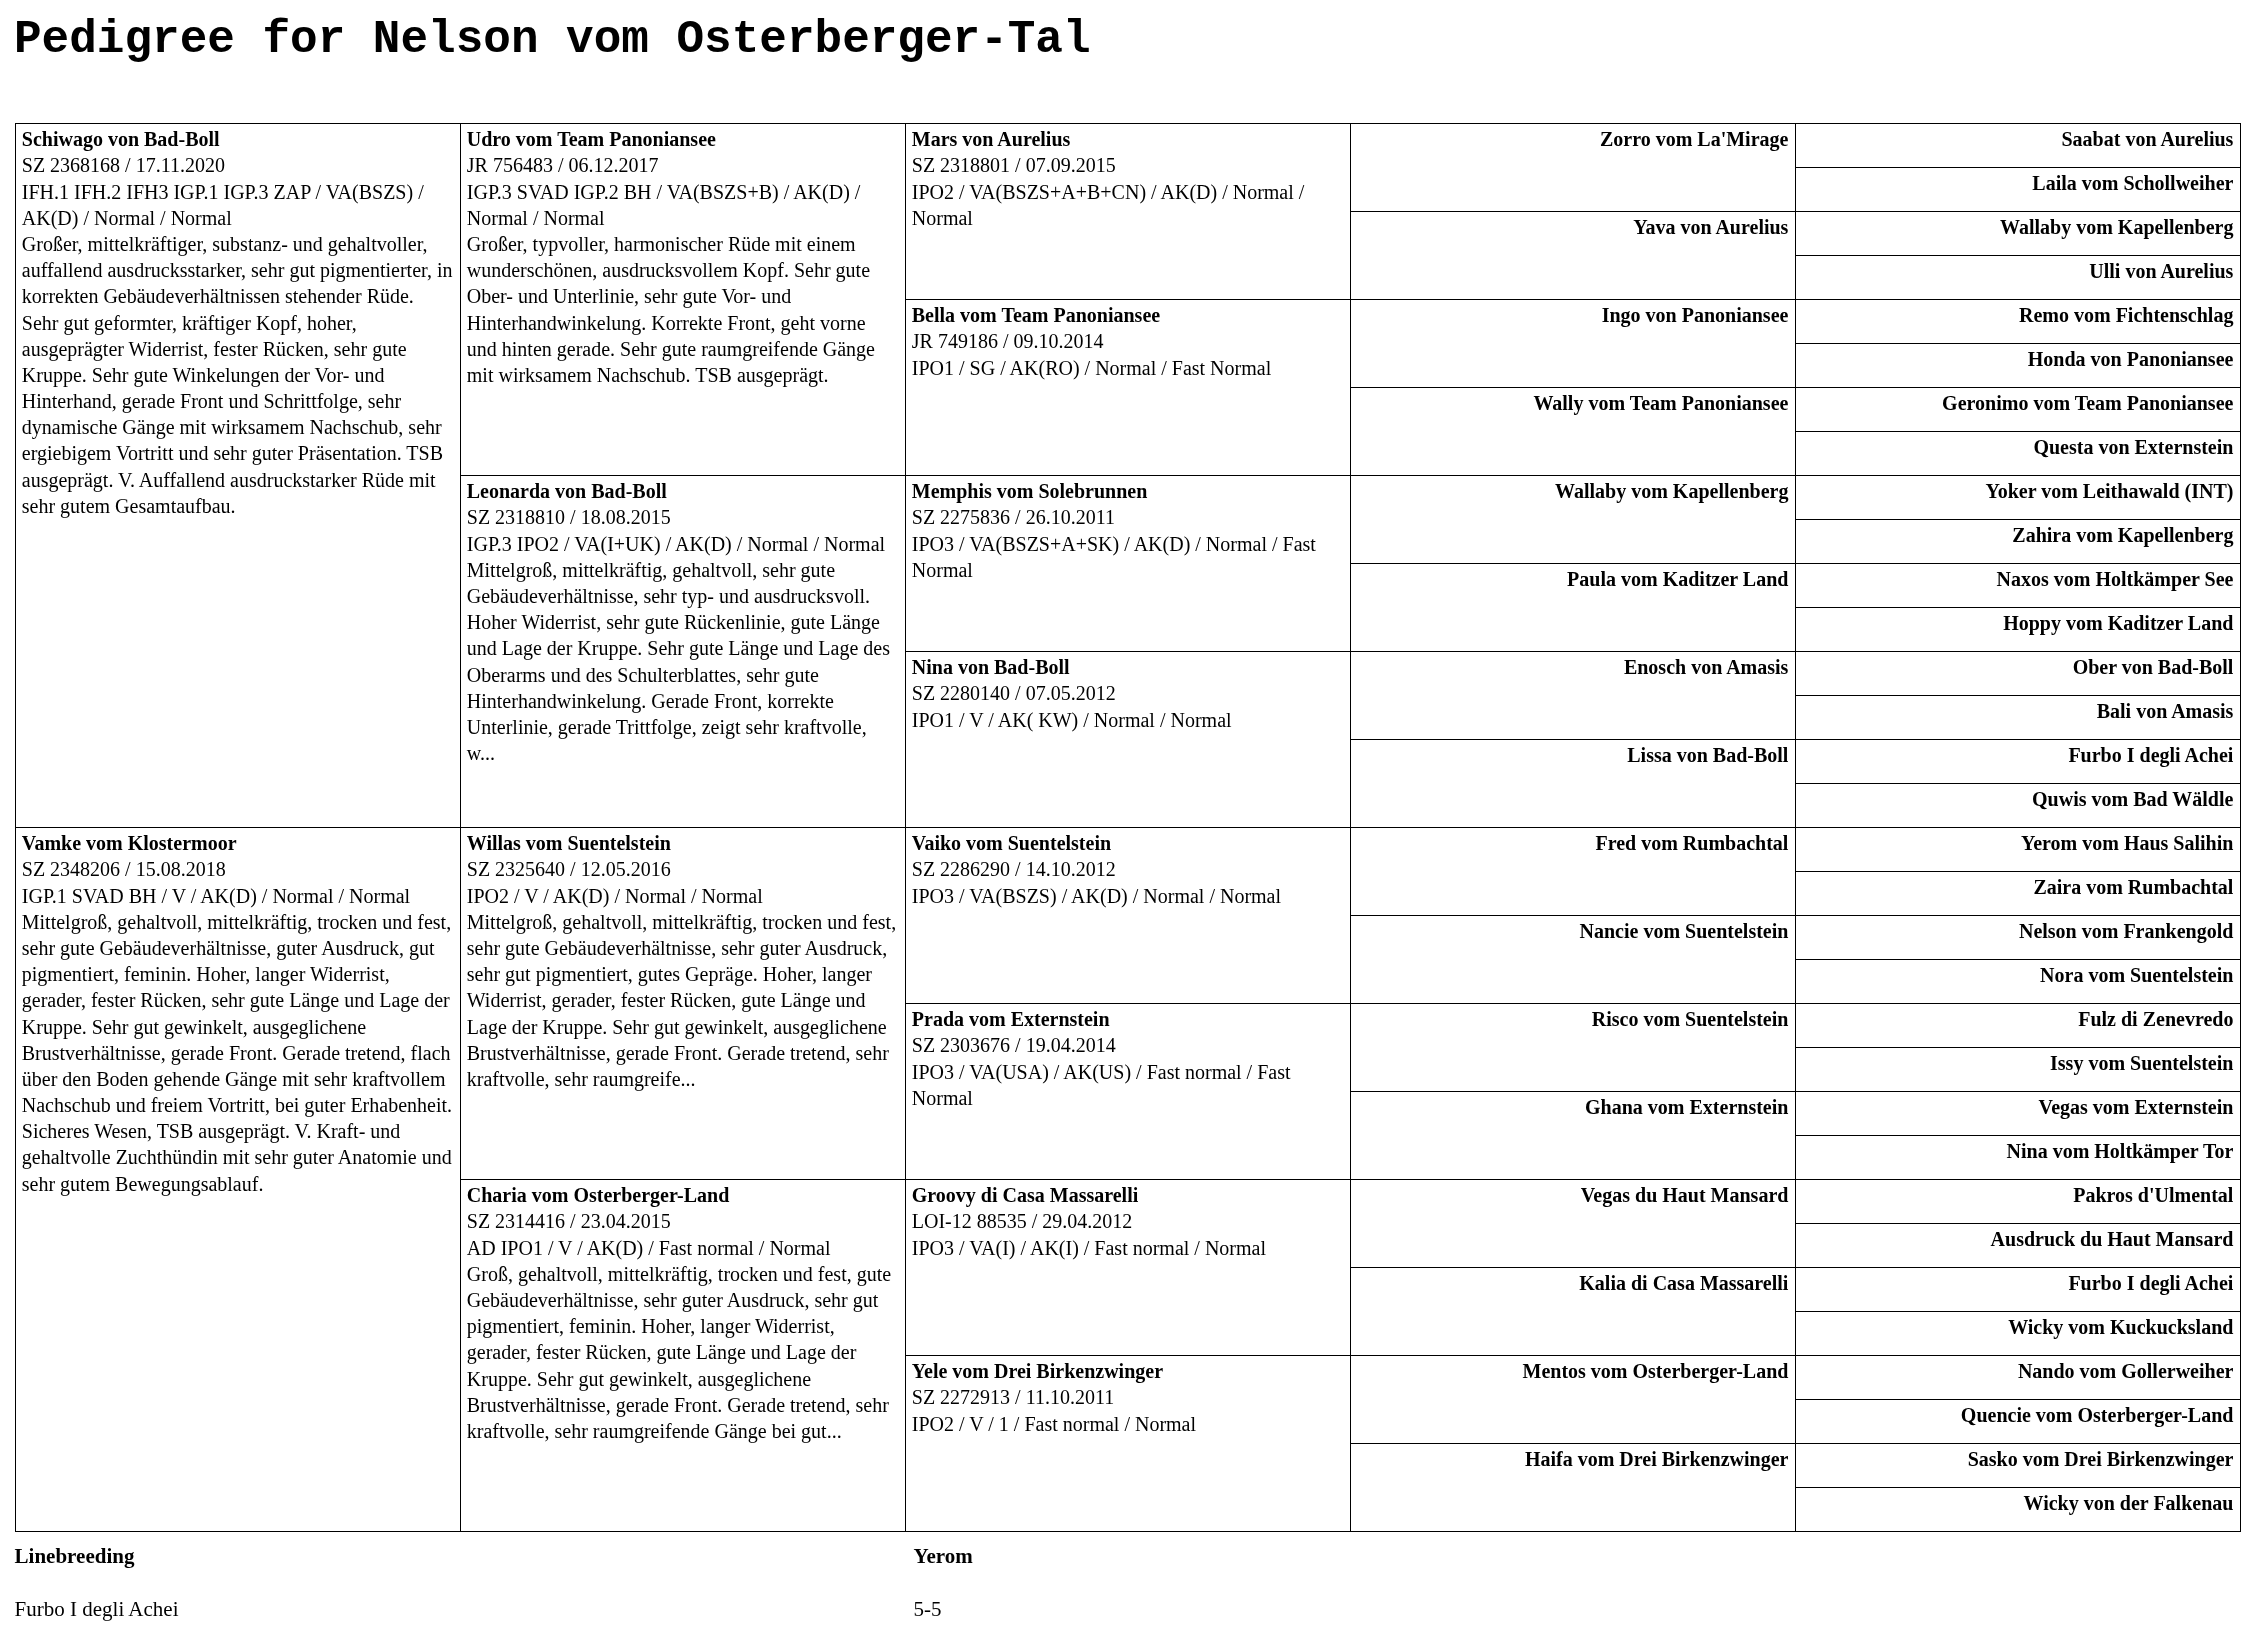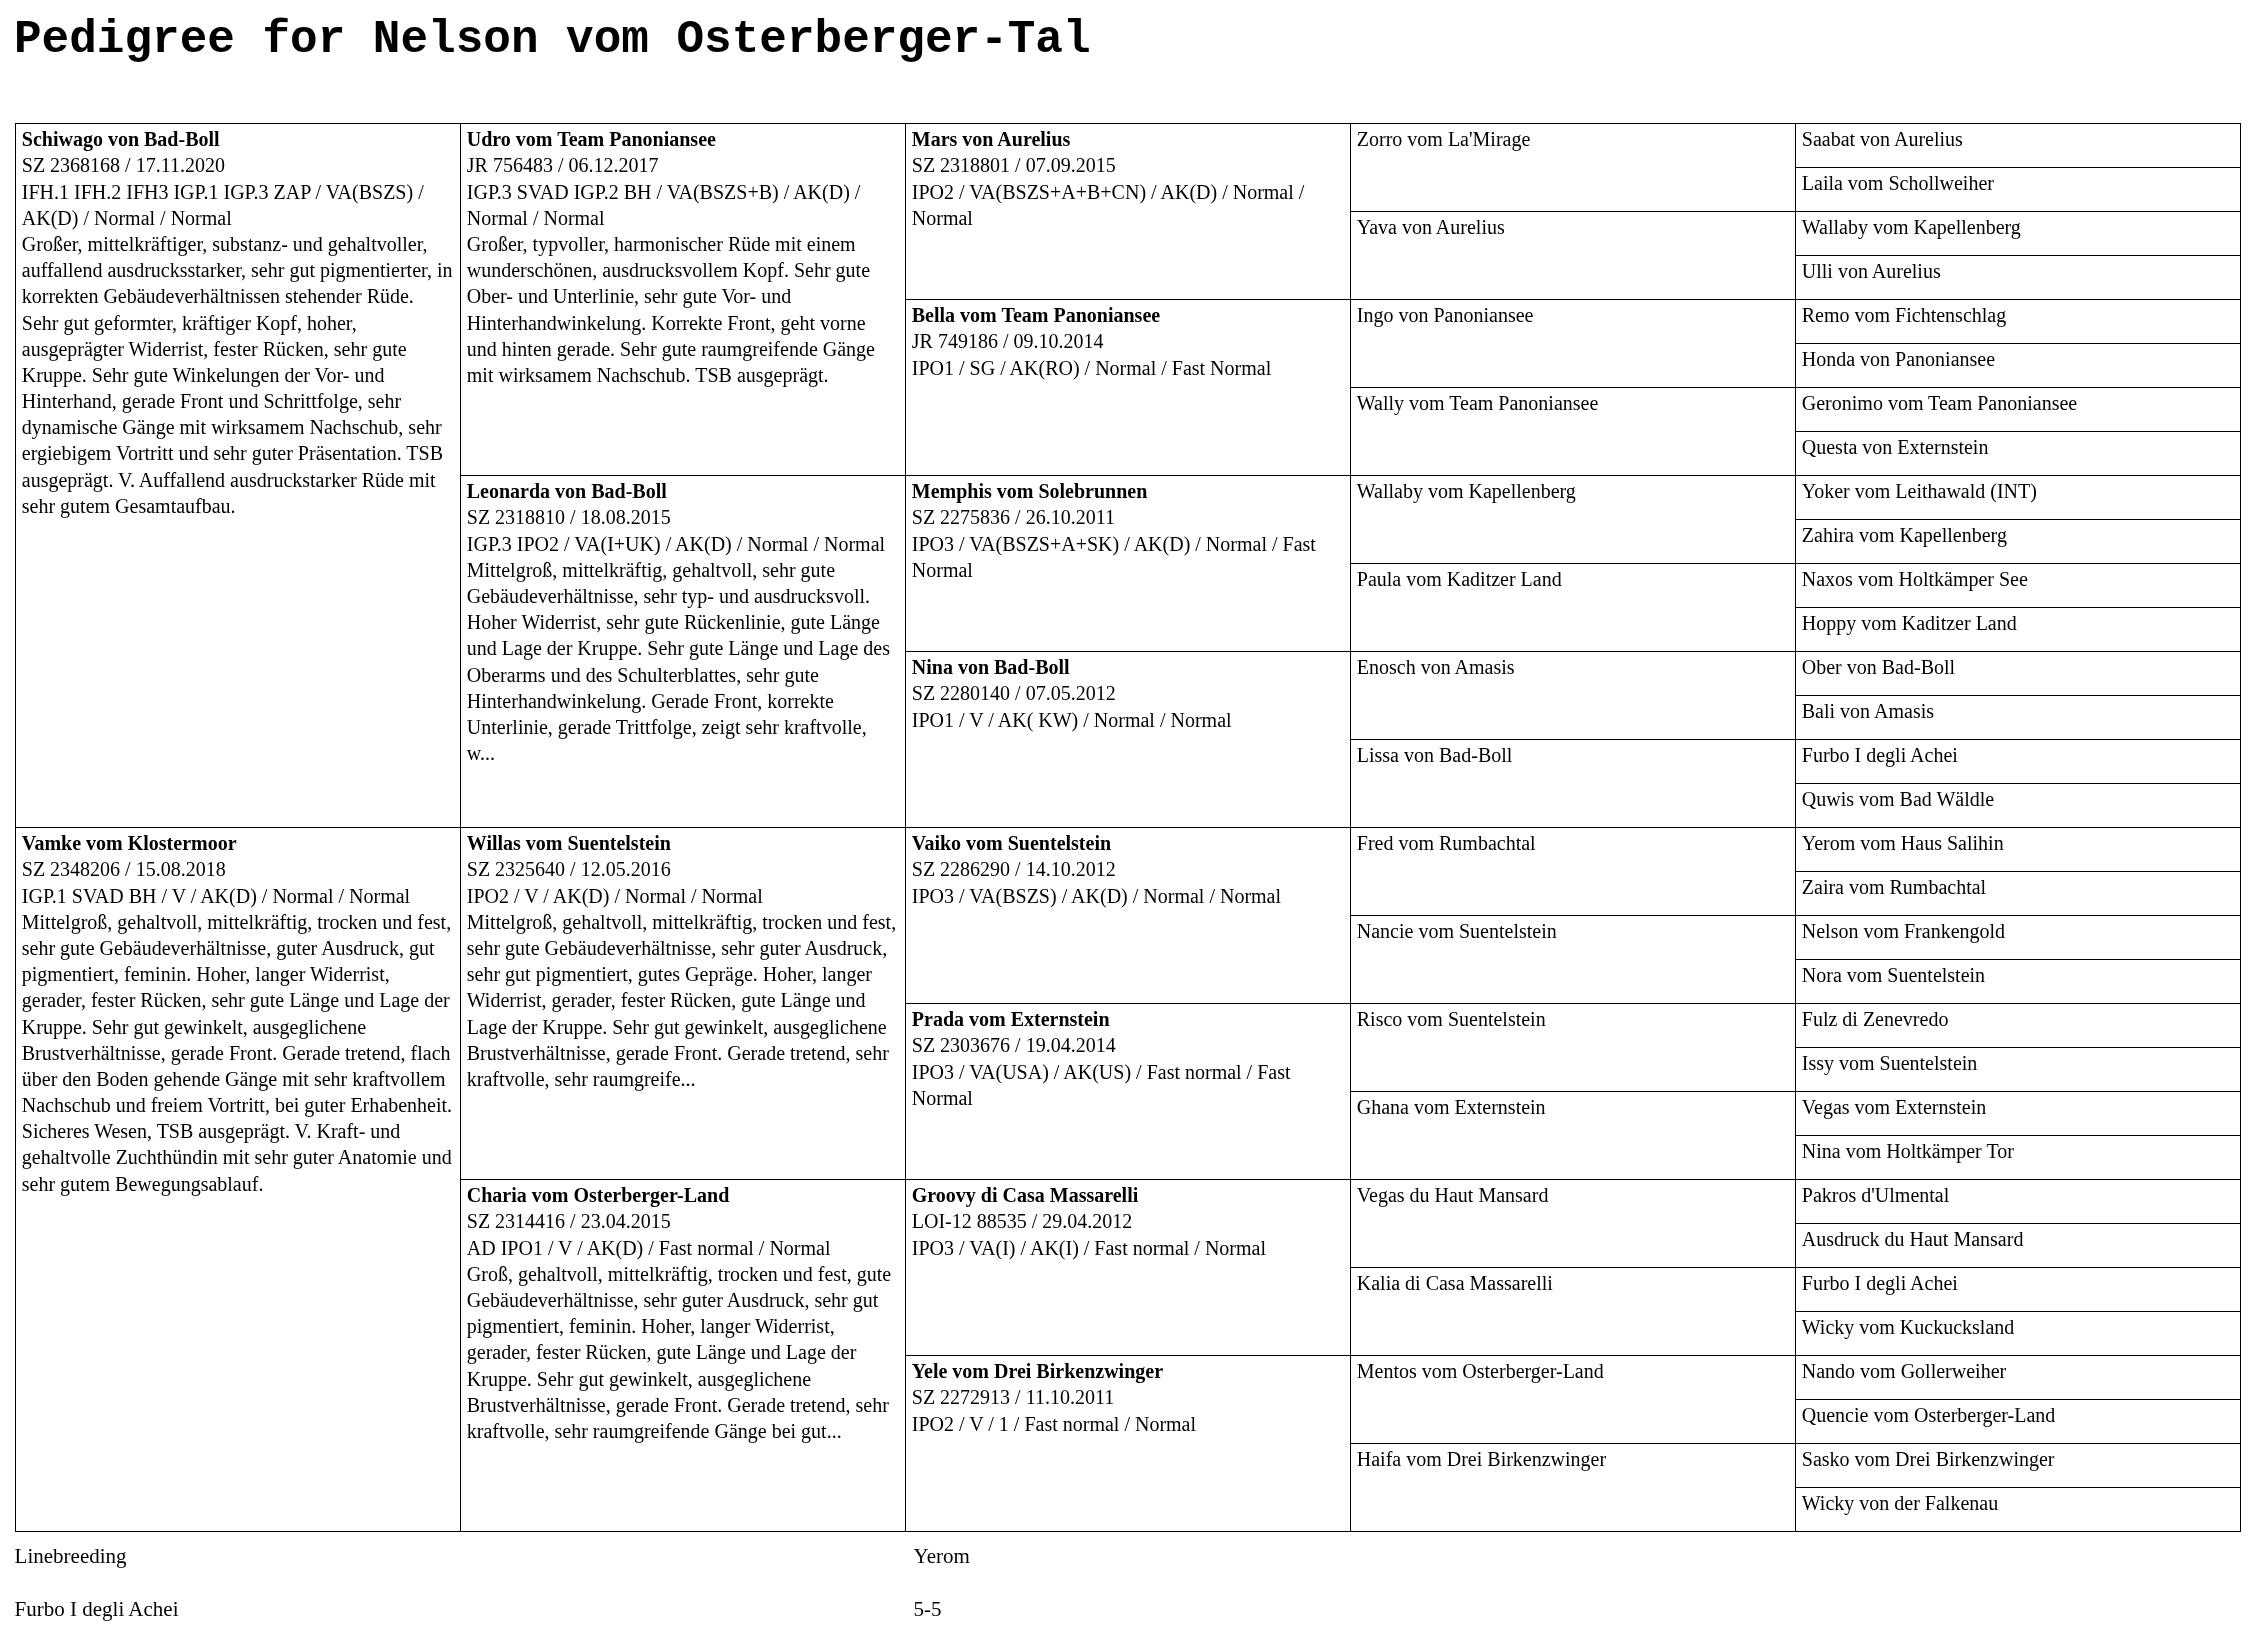--- a/index.html
+++ b/index.html
@@ -29,28 +29,28 @@
   table.pedigree tr { height: 44px; }
   table.pedigree td {
     border: 1.5px solid #000000;
     vertical-align: top;
     padding: 2.3px 6.2px 3.1px 6.2px;
     font-size: 20px;
     line-height: 1.31;
     overflow: hidden;
   }
   .nm { font-weight: bold; }
-  td.name-cell { font-weight: normal; }
+  td.name-cell { font-weight: bold; text-align: right; }
   .footer {
     margin: 12.3px 0 0 14.6px;
     font-size: 21px;
   }
   .footer .row { display: flex; }
   .footer .c1 { width: 899px; flex: 0 0 auto; }
-  .footer .head { font-weight: normal; }
+  .footer .head { font-weight: bold; }
   .footer .vals { margin-top: 28px; }
 </style>
 </head>
 <body>
 
 <h1 class="page-title">Pedigree for Nelson vom Osterberger-Tal</h1>
 
 <table class="pedigree">
   <colgroup>
     <col>

